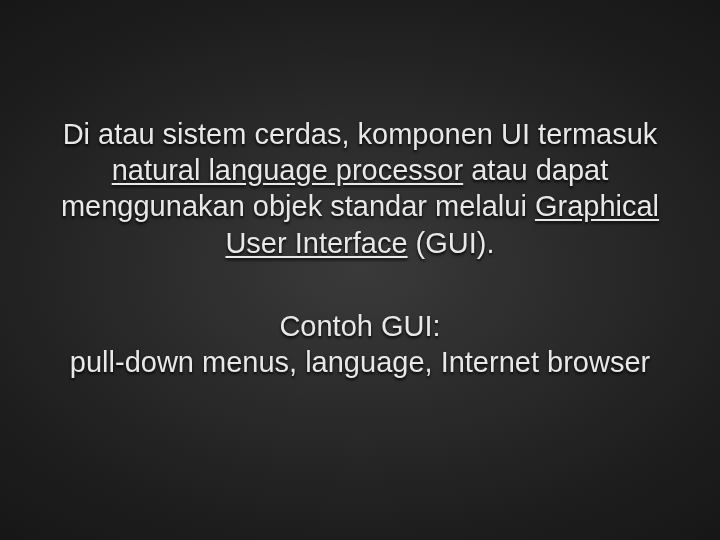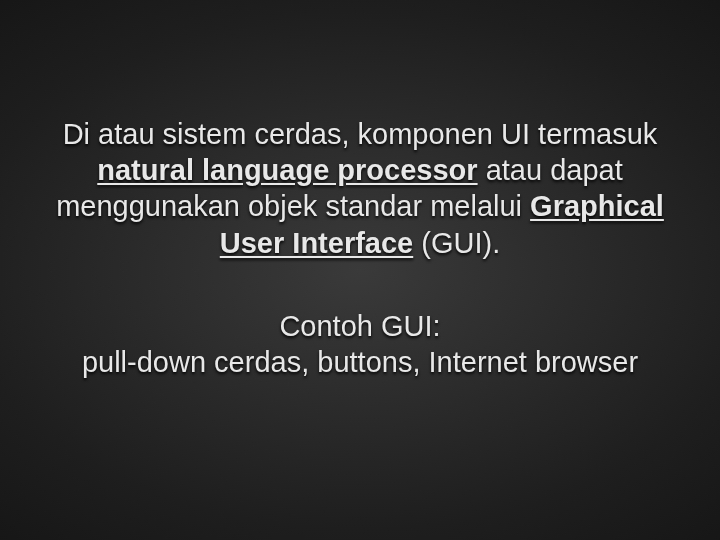--- a/index.html
+++ b/index.html
@@ -31,26 +31,25 @@
     font-size: 29px;
     margin-top: -44px;
   }
   .p2 {
     font-size: 29px;
     margin-top: 47px;
   }
   .u {
     text-decoration: underline;
     text-underline-offset: 3px;
-    font-weight: bold;
   }
 </style>
 </head>
 <body>
 
 <div class="block p1">
   <span>Di atau sistem cerdas, komponen UI termasuk </span><span class="u">natural language processor</span><span> atau dapat menggunakan objek standar melalui </span><span class="u">Graphical User Interface</span><span> (GUI).</span>
 </div>
 
 <div class="block p2">
   <div>Contoh GUI:</div>
-  <div>pull-down cerdas, buttons, Internet browser</div>
+  <div>pull-down menus, language, Internet browser</div>
 </div>
 
 </body></html>

